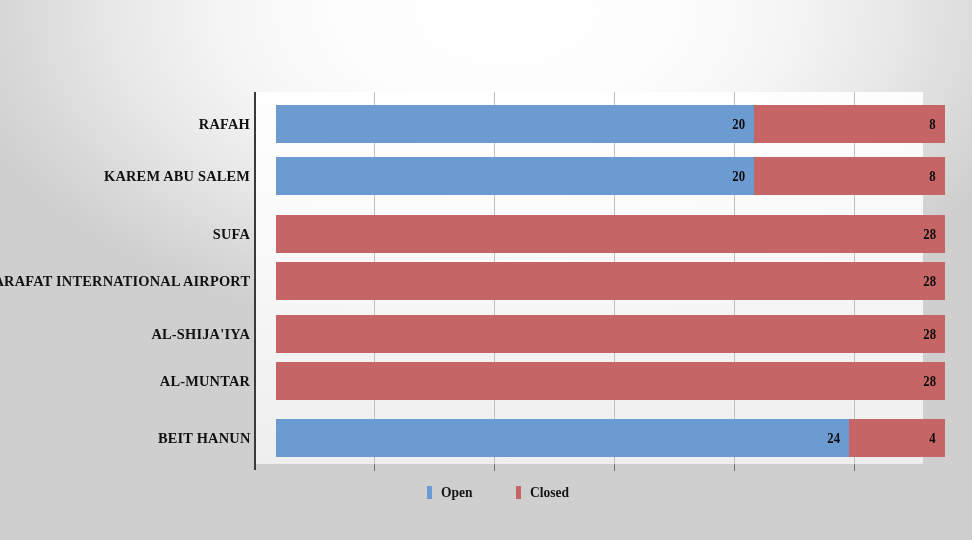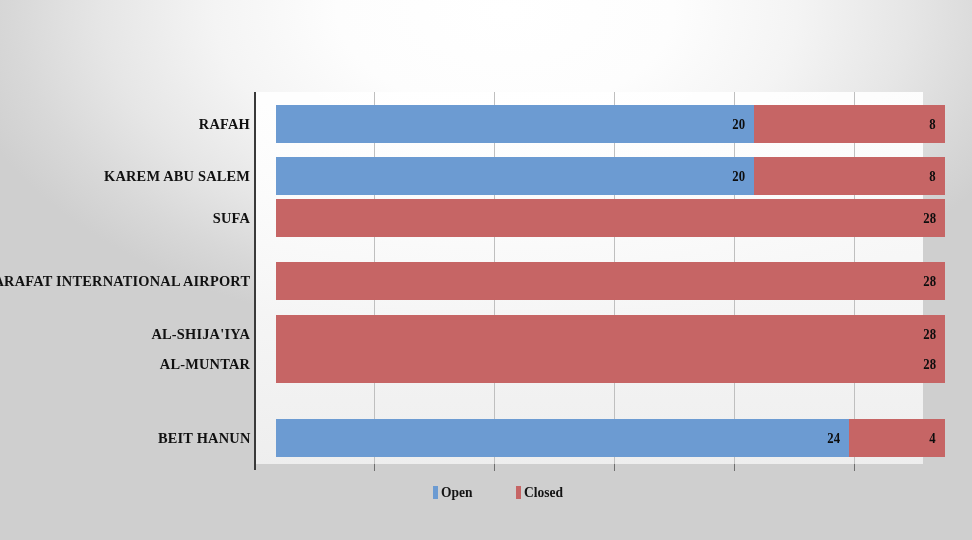--- a/index.html
+++ b/index.html
@@ -125,21 +125,21 @@
     top: 484px;
     width: 972px;
     display: flex;
     justify-content: center;
     align-items: center;
     gap: 11px;
   }
   .legend-item {
     display: flex;
     align-items: center;
-    gap: 3px;
+    gap: 9px;
     padding-left: 29px;
   }
   .legend-swatch {
     width: 5px;
     height: 13px;
     display: inline-block;
   }
   .legend-label {
     font-size: 15px;
     font-weight: bold;
@@ -183,39 +183,39 @@
       </div>
       <div class="row" style="top: 157.4px;">
         <div class="cat-label">KAREM ABU SALEM</div>
         <div class="seg seg-open" style="left: 254px; width: 477.857px; background: rgb(108, 155, 210);">
           <span class="val">20</span>
         </div>
         <div class="seg seg-closed" style="left: 731.857px; width: 191.143px; background: rgb(198, 101, 101);">
           <span class="val">8</span>
         </div>
       </div>
-      <div class="row" style="top: 199px;">
+      <div class="row" style="top: 215px;">
         <div class="cat-label">SUFA</div>
         <div class="seg seg-closed" style="left: 254px; width: 669px; background: rgb(198, 101, 101);">
           <span class="val">28</span>
         </div>
       </div>
       <div class="row" style="top: 262.2px;">
         <div class="cat-label">YASSER ARAFAT INTERNATIONAL AIRPORT</div>
         <div class="seg seg-closed" style="left: 254px; width: 669px; background: rgb(198, 101, 101);">
           <span class="val">28</span>
         </div>
       </div>
       <div class="row" style="top: 314.6px; padding-left: 36px;">
         <div class="cat-label">AL-SHIJA'IYA</div>
         <div class="seg seg-closed" style="left: 254px; width: 669px; background: rgb(198, 101, 101);">
           <span class="val">28</span>
         </div>
       </div>
-      <div class="row" style="top: 345px; padding-left: 42px;">
+      <div class="row" style="top: 362px; padding-left: 42px;">
         <div class="cat-label">AL-MUNTAR</div>
         <div class="seg seg-closed" style="left: 254px; width: 669px; background: rgb(198, 101, 101);">
           <span class="val">28</span>
         </div>
       </div>
       <div class="row" style="top: 419.4px; padding-left: 44px;">
         <div class="cat-label">BEIT HANUN</div>
         <div class="seg seg-open" style="left: 254px; width: 573.429px; background: rgb(108, 155, 210);">
           <span class="val">24</span>
         </div>

